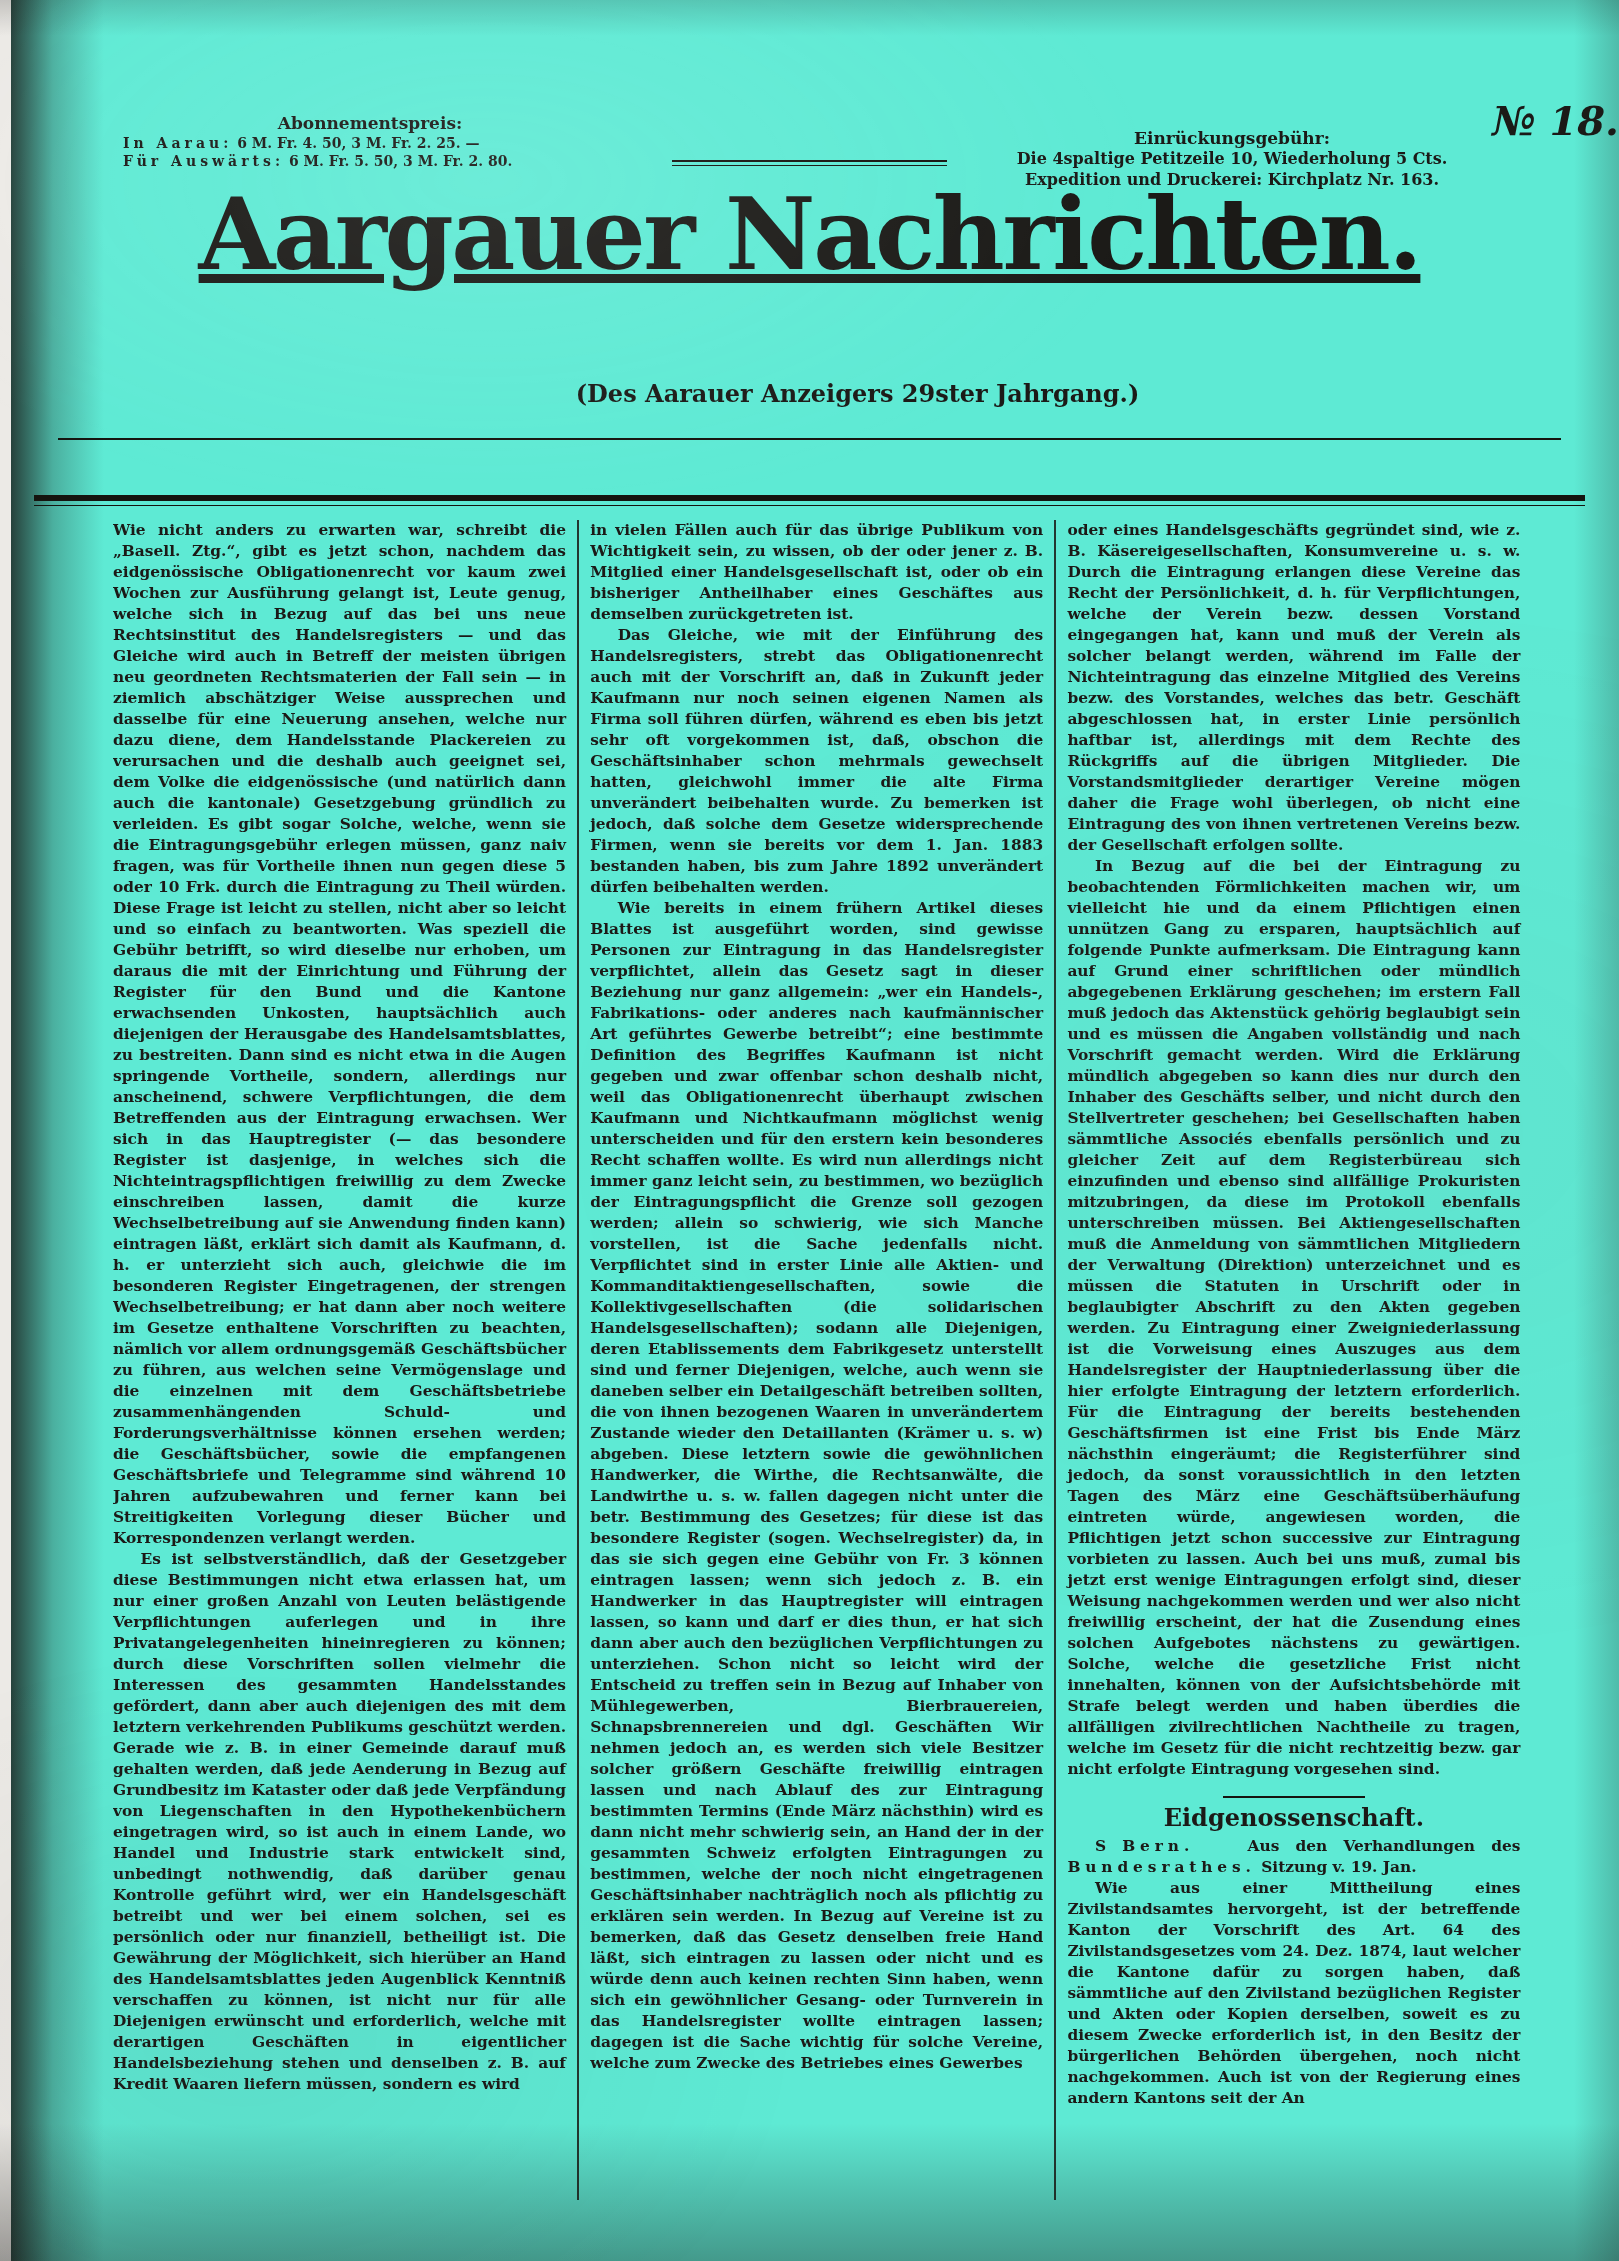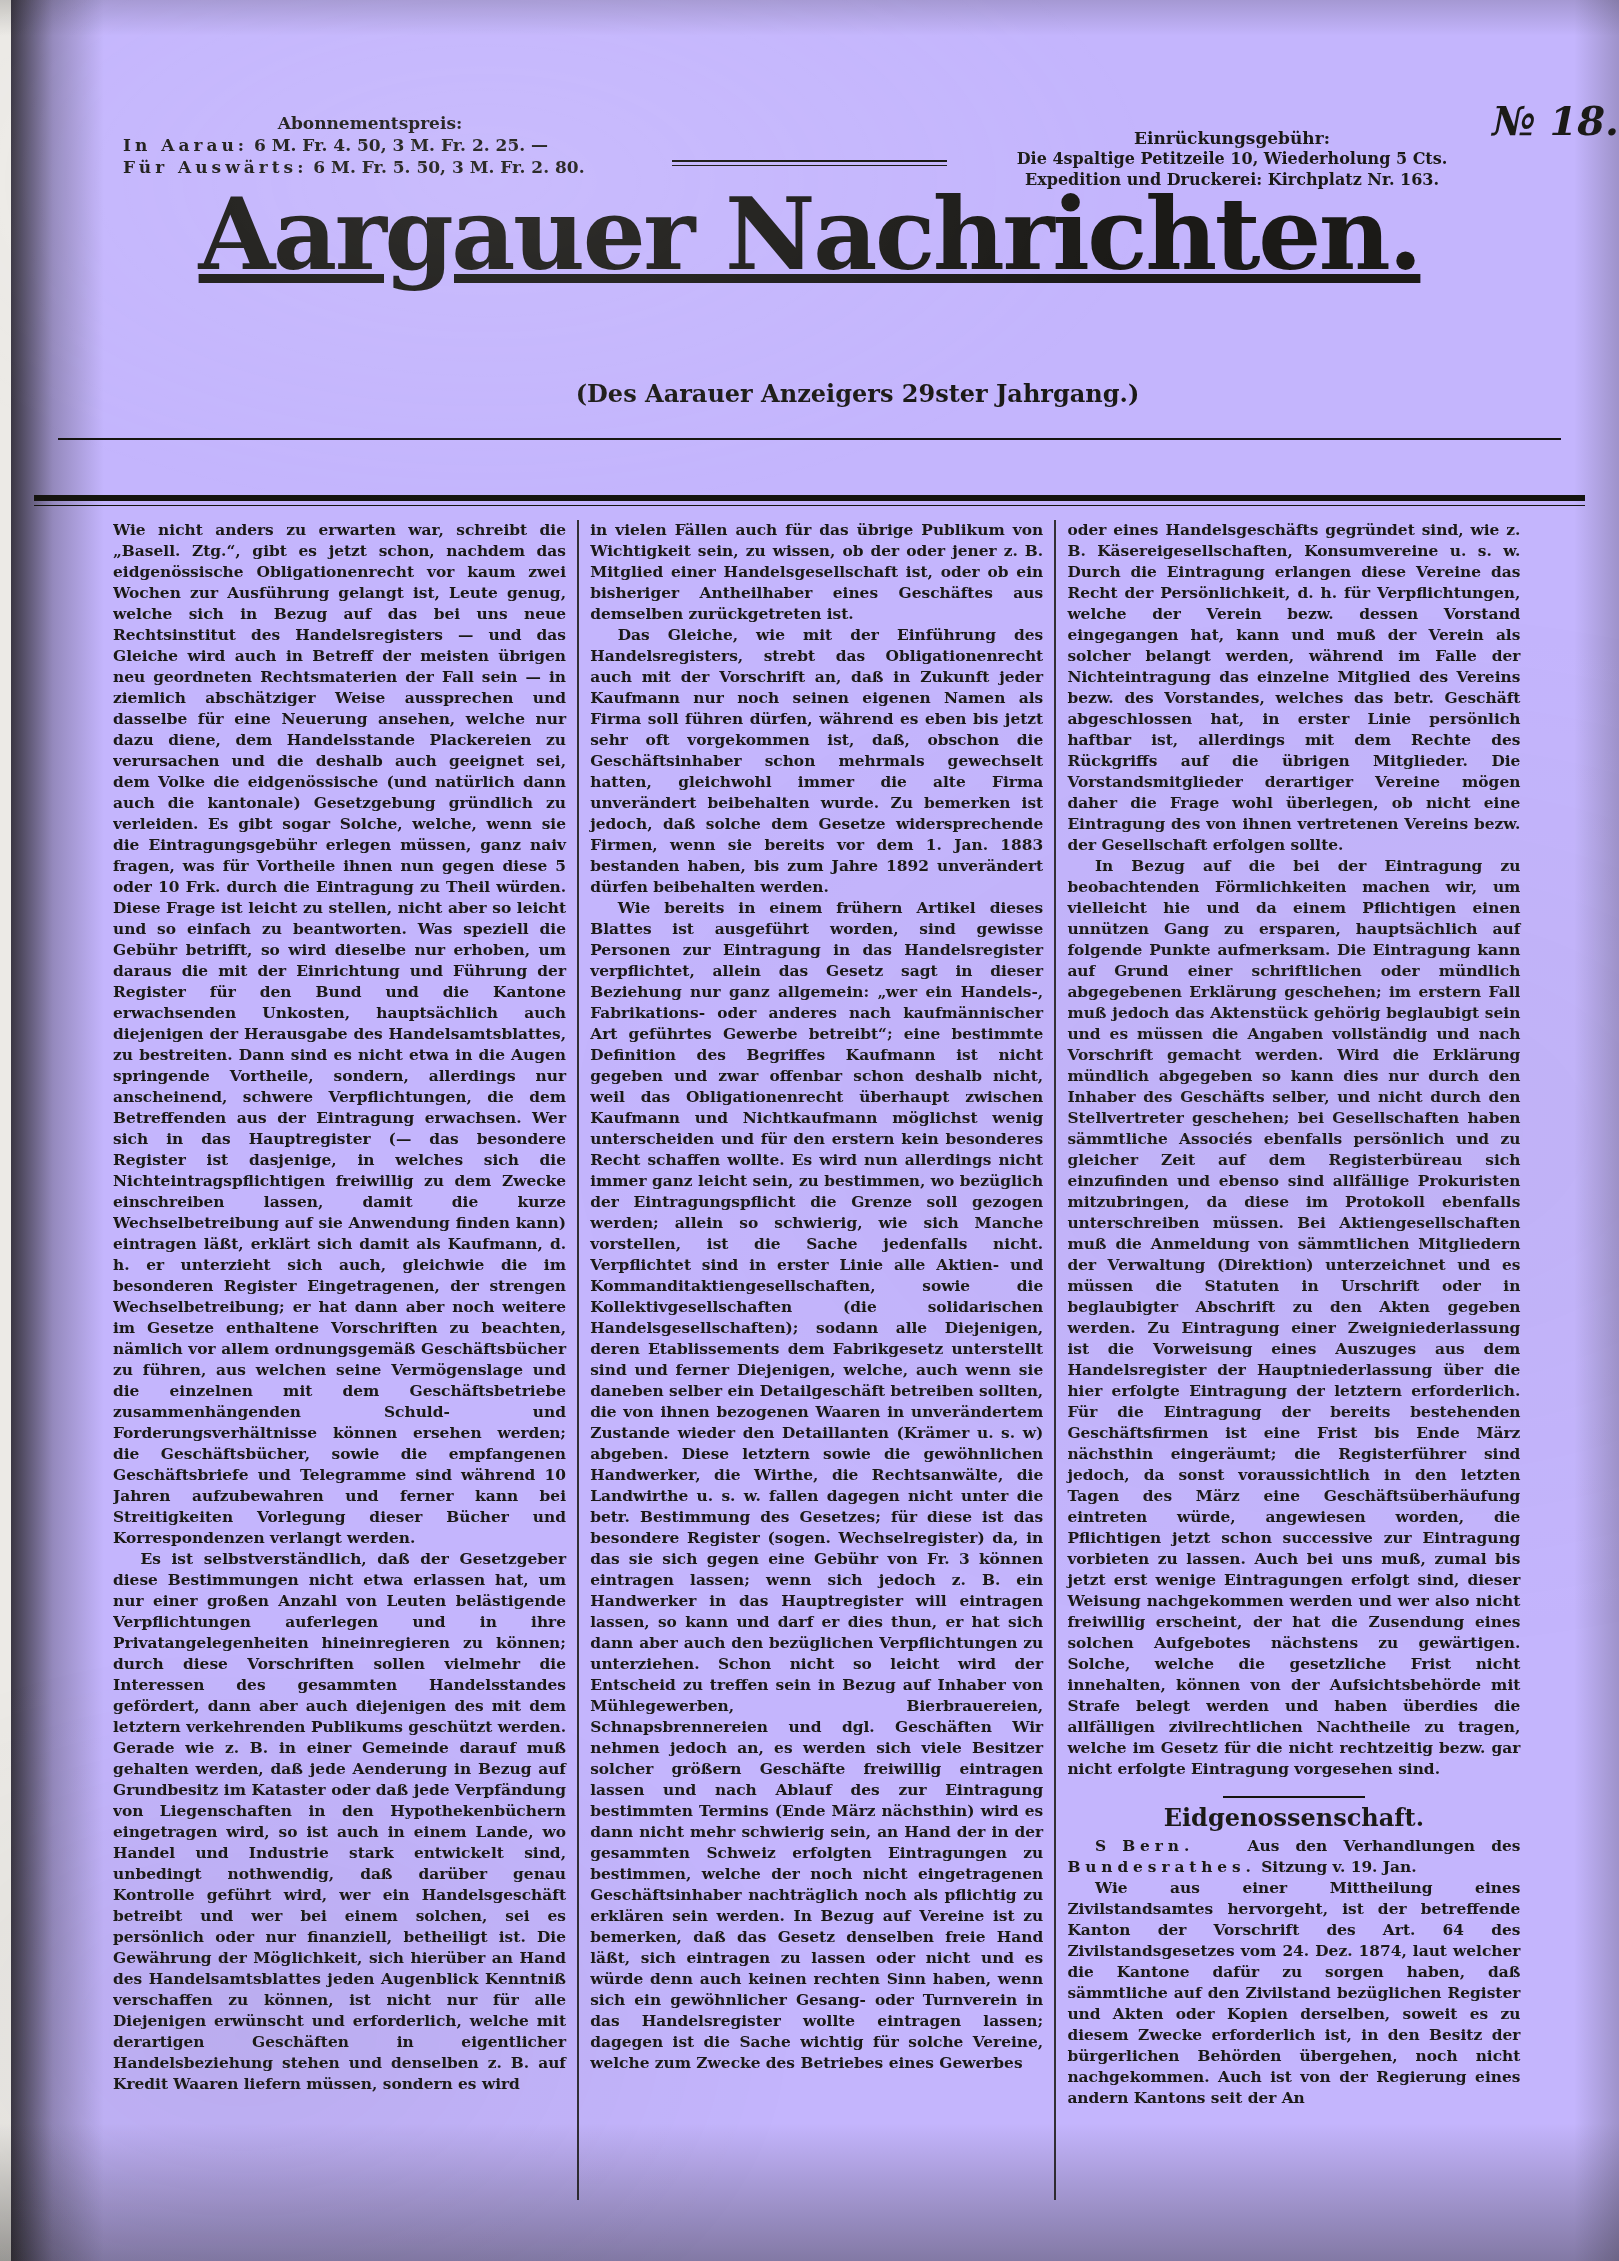--- a/index.html
+++ b/index.html
@@ -1,36 +1,36 @@
 <!DOCTYPE html>
 <html style="font-size:13px"><head>
 <meta charset="utf-8">
 <style>
   html,body{margin:0;padding:0;background:#6b6a66;}
   .page{position:relative;width:1619px;height:2261px;margin:0 auto;overflow:hidden;
-        background:#c4b5fd;color:#1b1a17;font-family:"DejaVu Serif",serif;}
+        background:#5eead4;color:#1b1a17;font-family:"DejaVu Serif",serif;}
   
   .edge-left-white{position:absolute;left:0;top:0;bottom:0;width:10.5px;background:#eceae6;}
   .edge-left-dark{position:absolute;left:10.5px;top:0;bottom:0;width:93px;
         background:linear-gradient(to right,rgba(24,23,21,.8),rgba(24,23,21,.28) 45%,rgba(24,23,21,0));}
   .edge-right{position:absolute;right:0;top:0;bottom:0;width:45px;
         background:linear-gradient(to left,rgba(24,23,21,.22),rgba(24,23,21,0));}
   .edge-top{position:absolute;left:0;right:0;top:0;height:36px;
         background:linear-gradient(to bottom,rgba(24,23,21,.18),rgba(24,23,21,0));}
   .edge-bottom{position:absolute;left:0;right:0;bottom:0;height:138px;
         background:linear-gradient(to top,rgba(24,23,21,.38),rgba(24,23,21,0));}
   .grain{position:absolute;inset:0;pointer-events:none;opacity:.5;
         background:
          radial-gradient(972px 486px at 30% 8%,rgba(255,255,255,.18),rgba(255,255,255,0) 70%),
          radial-gradient(1133px 729px at 85% 50%,rgba(120,118,110,.10),rgba(120,118,110,0) 75%),
          radial-gradient(810px 567px at 15% 90%,rgba(60,58,54,.14),rgba(60,58,54,0) 70%);}
   
   .sub-block{position:absolute;top:112px;left:123px;width:494px;font-weight:bold;line-height:1.3;}
   .sub-title{text-align:center;font-size:17px;}
-  .sub-line{font-size:17px;}
+  .sub-line{font-size:14px;}
   .sperr{letter-spacing:4px;}
   .issue{position:absolute;top:97px;left:0;width:1619px;text-align:right;
          font-size:40px;font-weight:bold;font-style:italic;}
   .issue-rule{position:absolute;top:160px;left:672px;width:275px;height:3.2px;
          border-top:2.4px solid #15140f;border-bottom:1.6px solid #15140f;}
   .ins-block{position:absolute;top:127px;left:959px;width:546px;font-weight:bold;line-height:1.3;text-align:center;}
   .ins-title{font-size:17px;}
   .ins-line{font-size:16px;}
   .masthead{position:absolute;top:176px;left:0;width:1619px;text-align:center;
         font-size:99px;font-weight:bold;letter-spacing:-2.4px;white-space:nowrap;text-decoration:underline;}

